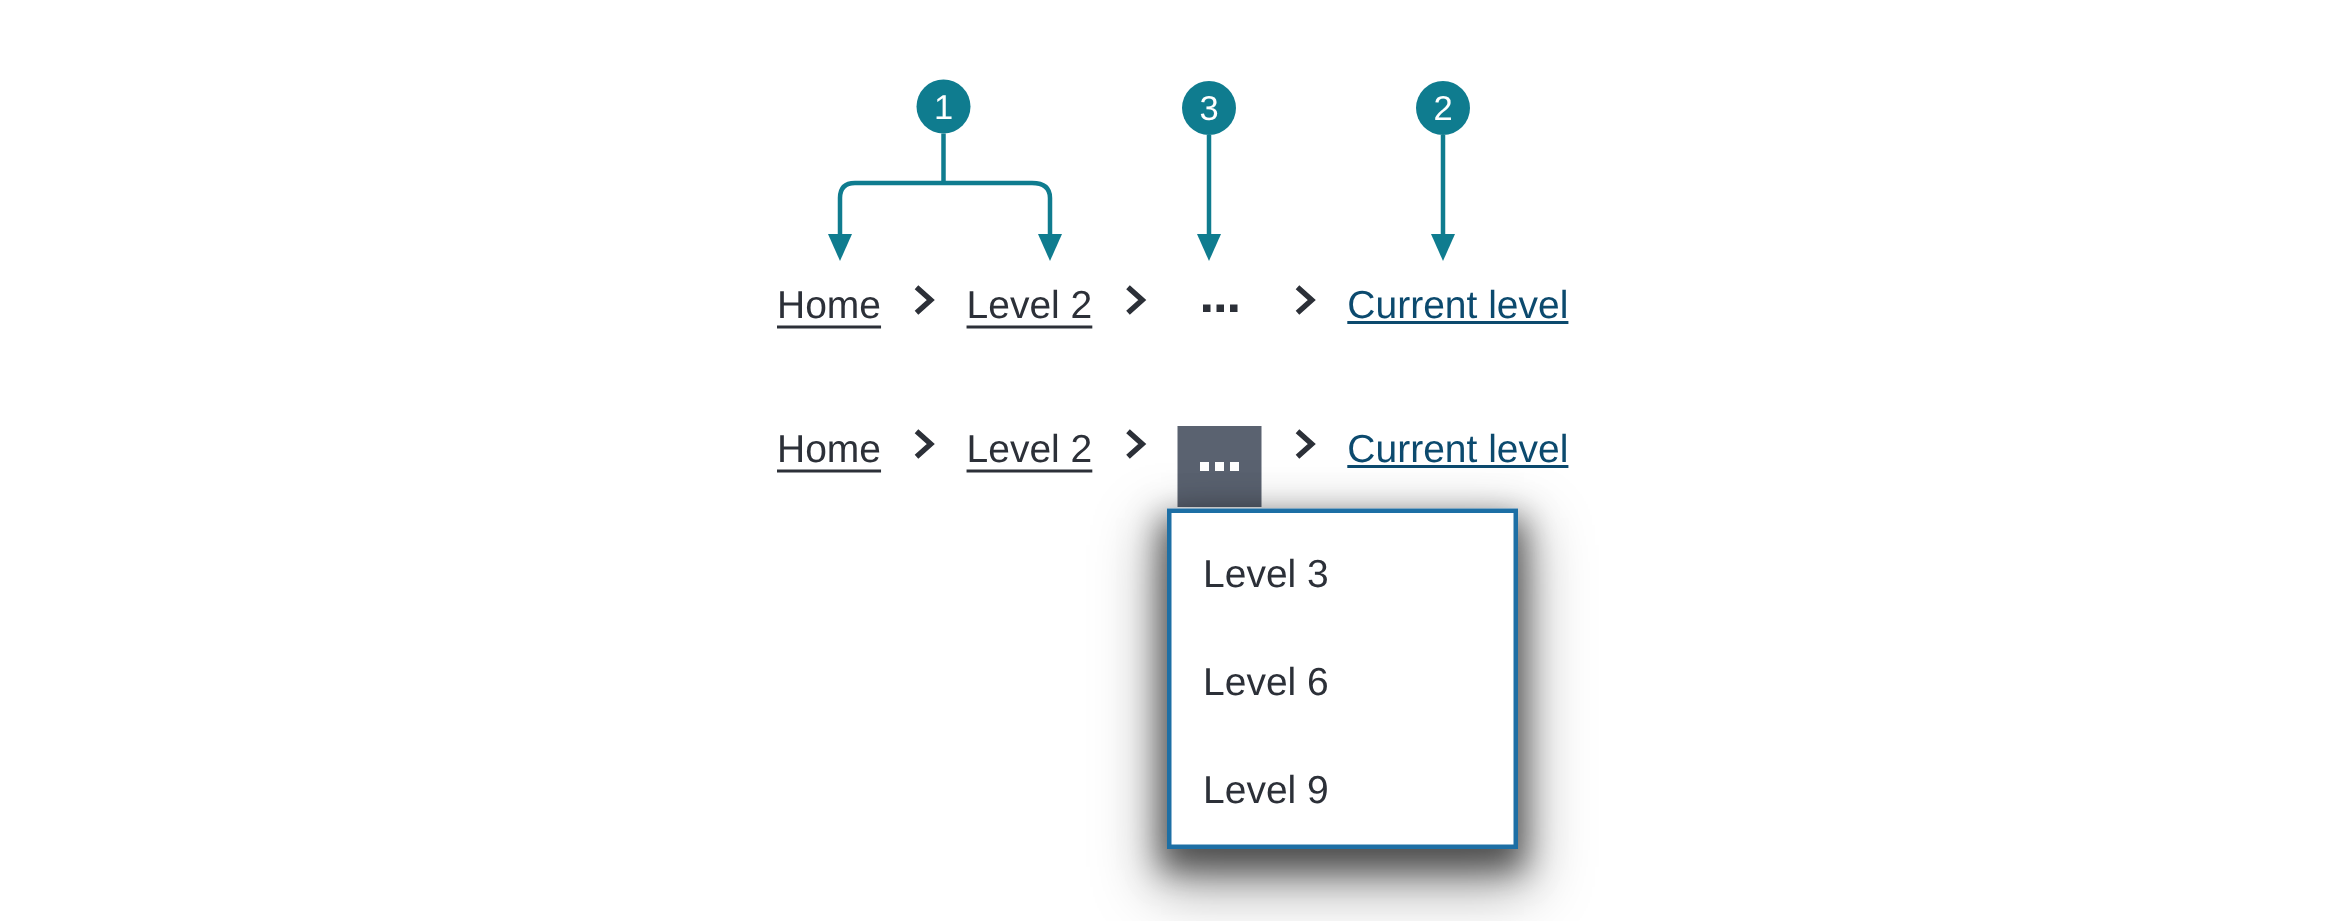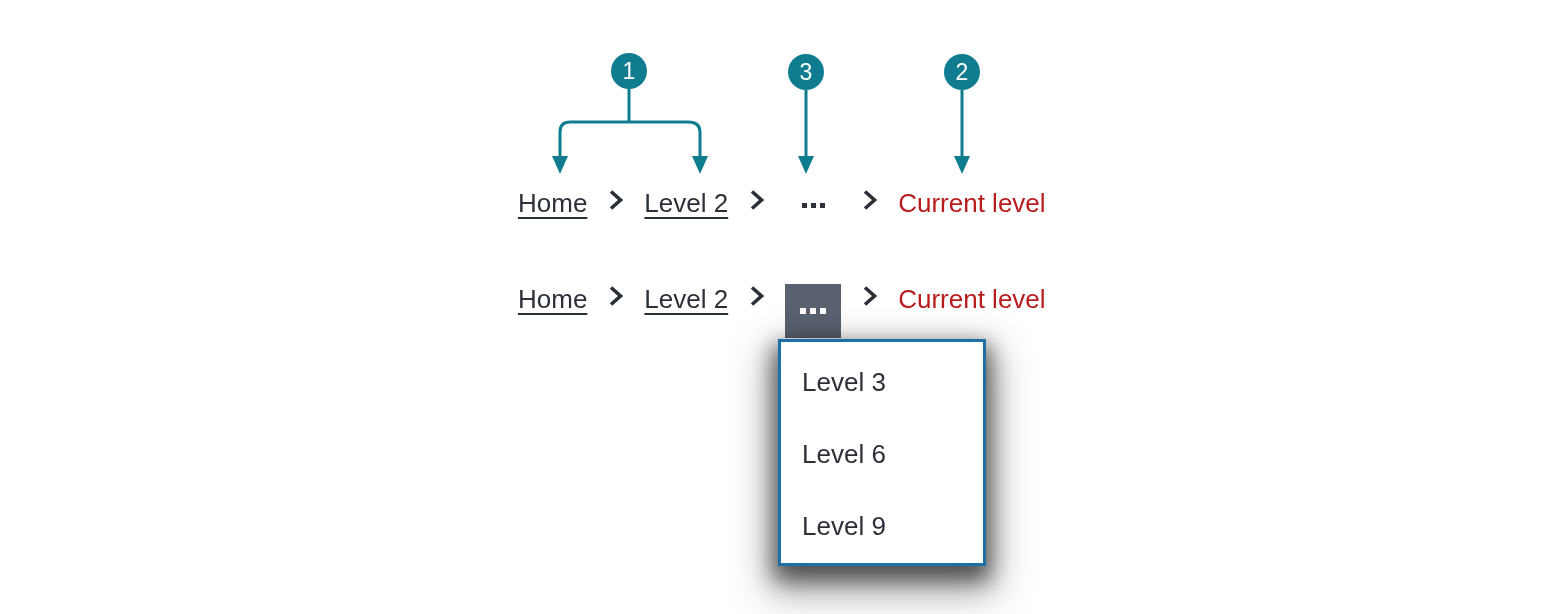--- a/index.html
+++ b/index.html
@@ -41,21 +41,21 @@
   .crumbs-collapsed { top: 188px; height: 34px; }
   .crumbs-expanded  { top: 284px; height: 54px; }
 
   .crumb-link {
     color: #2c3038;
     text-decoration: underline;
     text-decoration-thickness: 2px;
     text-underline-offset: 5px;
     cursor: pointer;
   }
-  .crumb-current { color: #b91c1c; }
+  .crumb-current { color: #0c4a6e; text-decoration: underline; }
 
   .chev { display: block; width: 17px; height: 24px; }
   .chev path { stroke: #2c3038; stroke-width: 3.6; fill: none; }
 
   .dots-slot {
     width: 56px;
     display: flex; align-items: center; justify-content: center;
     gap: 4px;
   }
   .dot { width: 5px; height: 5px; background: #2c3038; }
@@ -68,21 +68,21 @@
     gap: 4px;
     cursor: pointer;
     padding: 0;
   }
   .overflow-btn .dot { width: 6px; height: 6px; background: #ffffff; }
 
   
   .menu {
     position: absolute;
     left: 778px; top: 339px;
-    width: 208px; height: 227px;
+    width: 234px; height: 227px;
     box-sizing: border-box;
     background: #ffffff;
     border: 3px solid #1d6fa5;
     box-shadow: 0 10px 20px 4px rgba(0,0,0,0.55), 0 18px 38px 8px rgba(0,0,0,0.35);
     display: flex;
     flex-direction: column;
     padding-top: 4px;
     text-align: center;
   }
   .menu-item {

